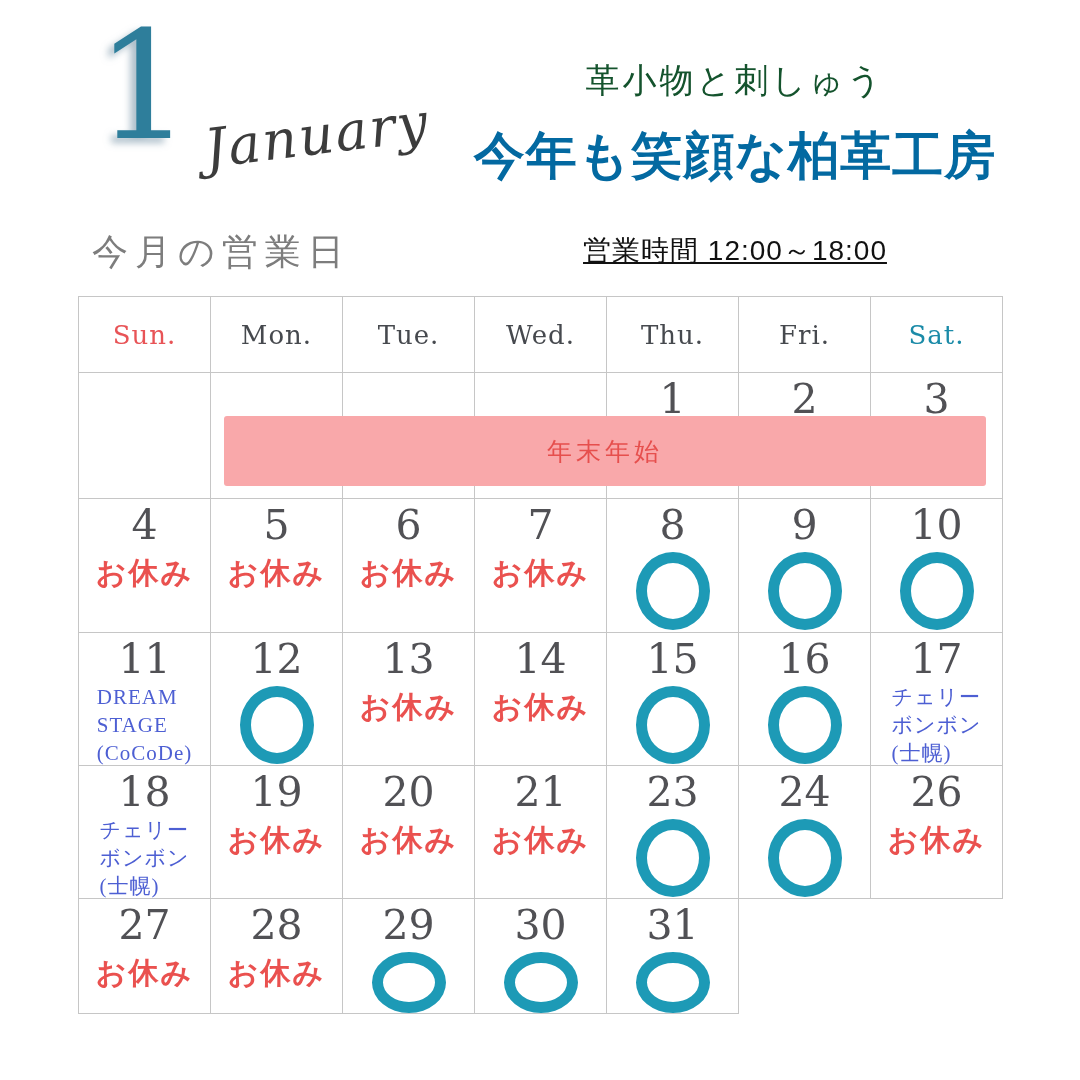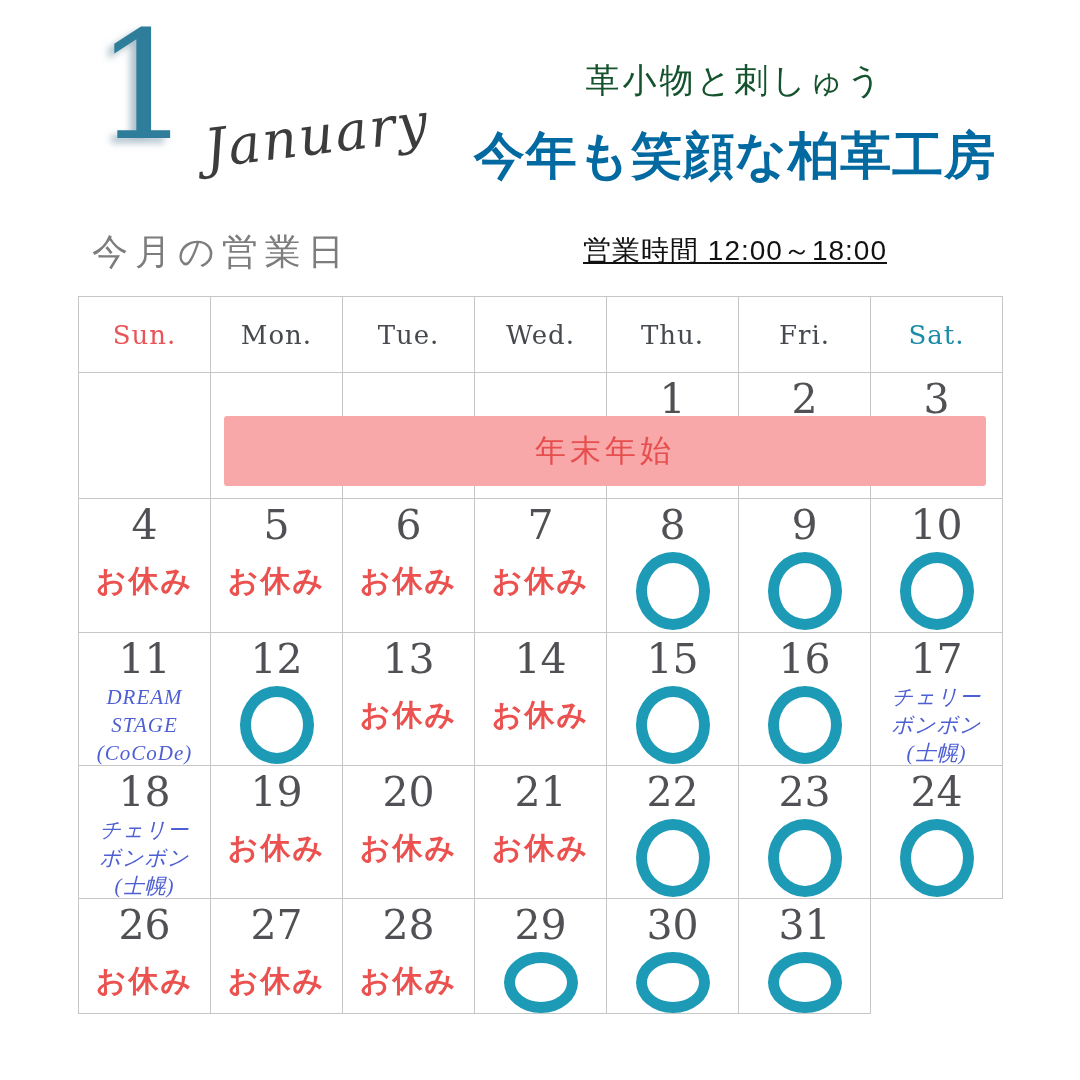--- a/index.html
+++ b/index.html
@@ -31,29 +31,29 @@
     display:grid;grid-template-columns:repeat(7,132px);
     grid-template-rows:76px 126px 134px 133px 133px 115px;}
   .cell{border-right:1px solid var(--grid-line);border-bottom:1px solid var(--grid-line);
     display:flex;flex-direction:column;align-items:center;overflow:hidden;}
   .cell.head{justify-content:center;font-family:"DejaVu Serif",serif;font-size:26px;
     color:var(--weekday-ink);letter-spacing:1px;}
   .cell.head.sunday{color:var(--sunday-red);}
   .cell.head.saturday{color:var(--saturday-teal);}
   .daynum{font-family:"DejaVu Serif",serif;font-size:41px;line-height:48px;
     color:var(--day-gray);margin-top:2px;}
-  .closed{font-size:30px;font-weight:700;color:var(--closed-red);margin-top:12px;
+  .closed{font-size:30px;font-weight:700;color:var(--closed-red);margin-top:4px;
     letter-spacing:2px;}
   .circle{width:52px;height:56px;border:11px solid var(--circle-teal);
     border-radius:50%;margin-top:3px;}
   .event{font-family:"Liberation Serif",serif;font-size:21px;line-height:28px;
-    color:var(--event-blue);text-align:center;letter-spacing:1px;font-style:italic;}
+    color:var(--event-blue);letter-spacing:1px;}
   .banner{position:absolute;left:145px;top:119px;width:762px;height:70px;
     background:var(--banner-pink);border-radius:3px;display:flex;align-items:center;
-    justify-content:center;font-size:31px;color:var(--banner-red);letter-spacing:4px;
+    justify-content:center;font-size:25px;color:var(--banner-red);letter-spacing:4px;
     font-weight:500;z-index:2;}
 </style>
 </head>
 <body>
 
 <div class="canvas">
 
   <div class="month-number">1</div>
   <div class="month-name">January</div>
   <div class="month-caption">今月の営業日</div>
@@ -165,24 +165,20 @@
       </div>
       <div class="cell">
         <div class="daynum">20</div>
         <div class="closed">お休み</div>
       </div>
       <div class="cell">
         <div class="daynum">21</div>
         <div class="closed">お休み</div>
       </div>
       <div class="cell">
-        <div class="daynum">22</div>
-        <div class="circle"></div>
-      </div>
-      <div class="cell">
         <div class="daynum">23</div>
         <div class="circle"></div>
       </div>
       <div class="cell">
         <div class="daynum">24</div>
         <div class="circle"></div>
       </div>
       <div class="cell">
         <div class="daynum">26</div>
         <div class="closed">お休み</div>

